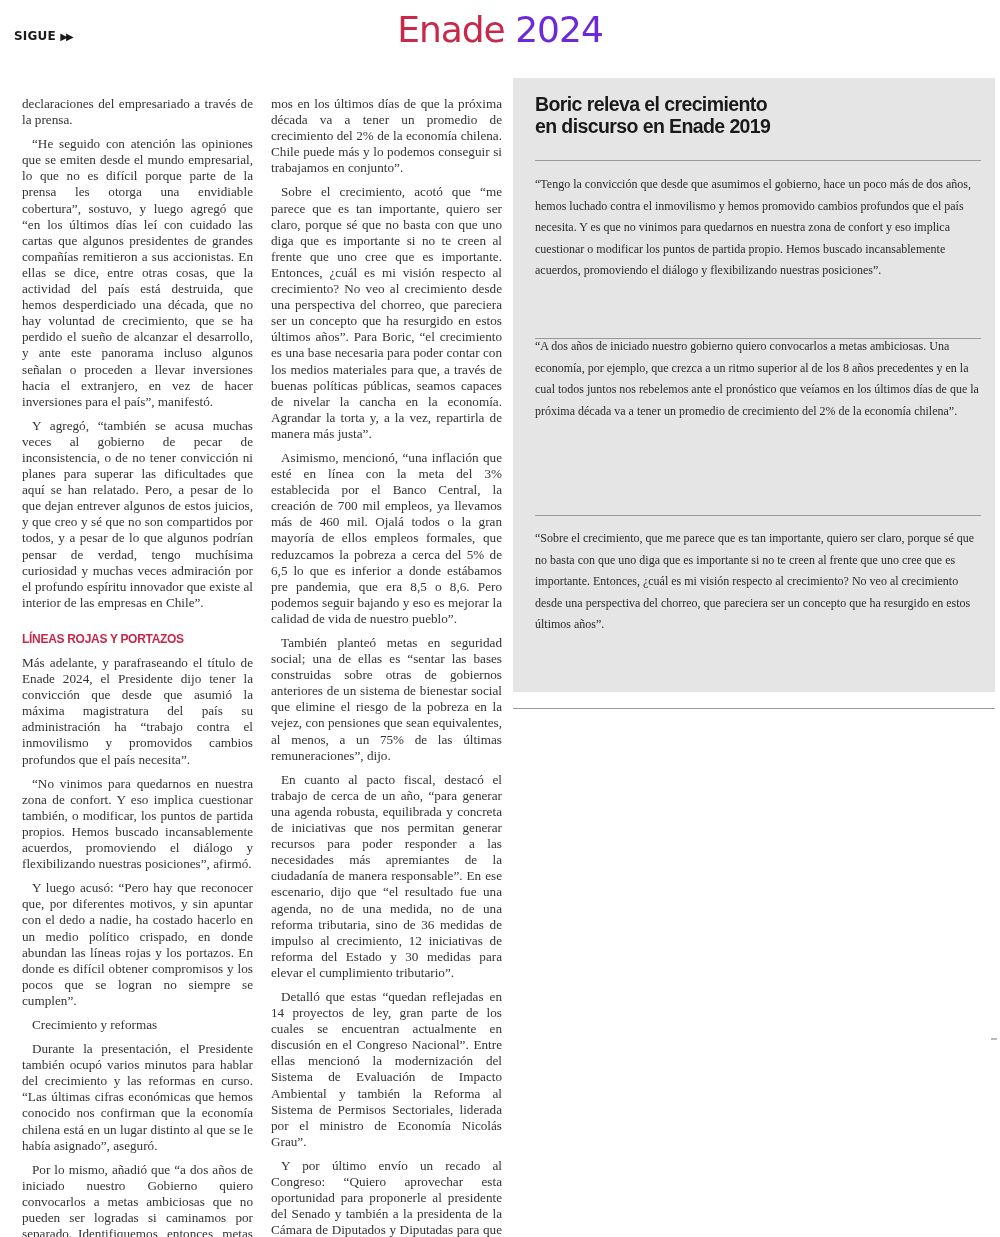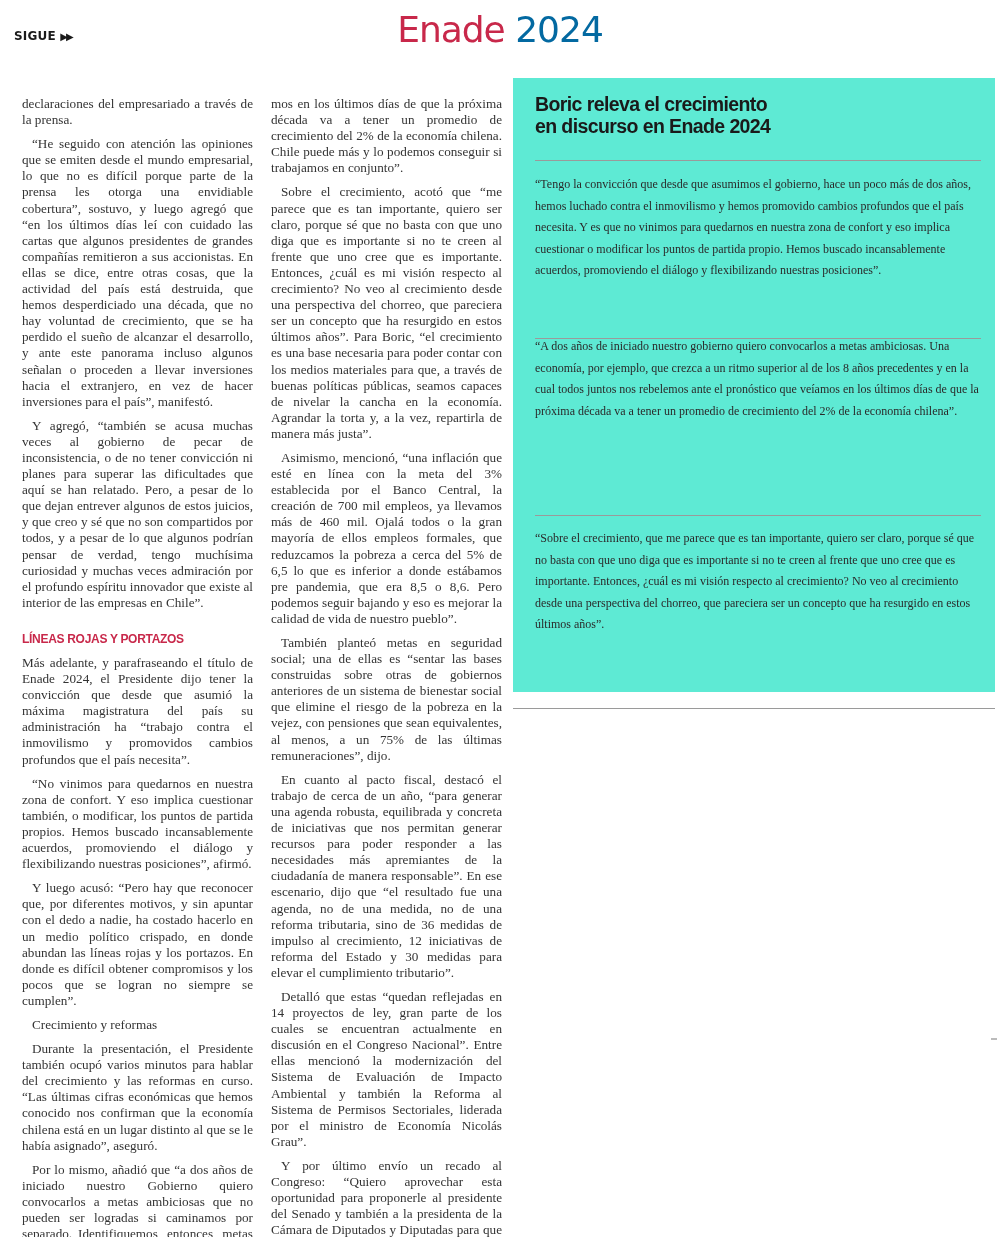--- a/index.html
+++ b/index.html
@@ -1,29 +1,29 @@
 <!DOCTYPE html>
 <html><head>
 <meta charset="utf-8">
 <style>
   html, body { margin:0; padding:0; background:#ffffff; }
   body { width:1000px; height:1237px; position:relative; overflow:hidden; color:#2a2a2a; }
   .masthead { position:absolute; left:0; top:8px; width:1000px; text-align:center; font-family:"DejaVu Sans", sans-serif; font-size:36px; letter-spacing:-1px; line-height:44px; }
   .masthead .red { color:#c8284a; }
-  .masthead .dark { color:#0369a1; }
+  .masthead .dark { color:#6d28d9; }
   .sigue { position:absolute; left:14px; top:29px; font-family:"DejaVu Sans", sans-serif; font-weight:bold; font-size:12px; color:#1a1a1a; letter-spacing:0.2px; }
   .col { position:absolute; top:88px; width:247px; font-family:"Liberation Serif", serif; font-size:13.2px; line-height:16.1px; text-align:justify; color:#333; hyphens:manual; }
   .col1 { left:14px; }
   .col2 { left:263px; }
   .col p { margin:8px; text-indent:0; }
   .col p.ind { text-indent:10px; }
   .subhead { font-family:"Liberation Sans", sans-serif; font-weight:bold; font-size:12px; color:#c8284a; margin-top:20px !important; letter-spacing:-0.3px; }
   .endmark { display:inline-block; width:9px; height:9px; border-radius:50%; background:#111; vertical-align:-1px; margin-left:2px; position:relative; }
   .endmark::after { content:""; position:absolute; left:3px; top:2px; width:3px; height:3px; border-radius:50%; background:#fff; }
-  .sidebar { position:absolute; left:513px; top:78px; width:482px; height:614px; background:#5eead4; }
+  .sidebar { position:absolute; left:513px; top:78px; width:482px; height:614px; background:#e5e5e5; }
   .sb-title { position:absolute; left:22px; top:15px; width:420px; font-family:"Liberation Sans", sans-serif; font-weight:bold; font-size:19.5px; line-height:22px; color:#1a1a1a; letter-spacing:-0.6px; }
   .sb-rule { position:absolute; left:22px; width:446px; height:1px; background:#9a9a9a; }
   .quote { position:absolute; left:22px; width:452px; font-family:"Liberation Serif", serif; font-size:12px; line-height:21.5px; color:#2a2a2a; }
   .bottom-rule { position:absolute; left:513px; top:708px; width:482px; height:1px; background:#9a9a9a; }
   .tiny-mark { position:absolute; left:991px; top:1038px; width:6px; height:2px; background:#bbb; }
 </style>
 </head>
 <body>
 
 <div class="masthead">
@@ -55,21 +55,21 @@
   <p class="ind">Asimismo, mencionó, “una inflación que esté en línea con la meta del 3% establecida por el Banco Central, la creación de 700 mil empleos, ya llevamos más de 460 mil. Ojalá todos o la gran mayoría de ellos empleos formales, que reduzcamos la pobreza a cerca del 5% de 6,5 lo que es inferior a donde estábamos pre pandemia, que era 8,5 o 8,6. Pero podemos seguir bajando y eso es mejorar la calidad de vida de nuestro pueblo”.</p>
   <p class="ind">También planteó metas en seguridad social; una de ellas es “sentar las bases construidas sobre otras de gobiernos anteriores de un sistema de bienestar social que elimine el riesgo de la pobreza en la vejez, con pensiones que sean equivalentes, al menos, a un 75% de las últimas remuneraciones”, dijo.</p>
   <p class="ind">En cuanto al pacto fiscal, destacó el trabajo de cerca de un año, “para generar una agenda robusta, equilibrada y concreta de iniciativas que nos permitan generar recursos para poder responder a las necesidades más apremiantes de la ciudadanía de manera responsable”. En ese escenario, dijo que “el resultado fue una agenda, no de una medida, no de una reforma tributaria, sino de 36 medidas de impulso al crecimiento, 12 iniciativas de reforma del Estado y 30 medidas para elevar el cumplimiento tributario”.</p>
   <p class="ind">Detalló que estas “quedan reflejadas en 14 proyectos de ley, gran parte de los cuales se encuentran actualmente en discusión en el Congreso Nacional”. Entre ellas mencionó la modernización del Sistema de Evaluación de Impacto Ambiental y también la Reforma al Sistema de Permisos Sectoriales, liderada por el ministro de Economía Nicolás Grau”.</p>
   <p class="ind"><span>Y por último envío un recado al Congreso: “Quiero aprovechar esta oportunidad para proponerle al presidente del Senado y también a la presidenta de la Cámara de Diputados y Diputadas para que concordemos un mecanismo, tal como lo hicimos en materia de seguridad, para acelerar la tramitación de estos proyectos de modo que todos se encuentren aprobados antes de la próxima discusión presupuestaria. No me cabe ninguna duda que aquello daría certezas y nos permitiría despegar”.</span><span class="endmark"></span></p>
 </div>
 
 <div class="sidebar">
   <div class="sb-title">
     <div>Boric releva el crecimiento</div>
-    <div>en discurso en Enade 2024</div>
+    <div>en discurso en Enade 2019</div>
   </div>
   <div class="sb-rule" style="top:82px;"></div>
   <div class="quote" style="top:96px;">“Tengo la convicción que desde que asumimos el gobierno, hace un poco más de dos años, hemos luchado contra el inmovilismo y hemos promovido cambios profundos que el país necesita. Y es que no vinimos para quedarnos en nuestra zona de confort y eso implica cuestionar o modificar los puntos de partida propio. Hemos buscado incansablemente acuerdos, promoviendo el diálogo y flexibilizando nuestras posiciones”.</div>
   <div class="sb-rule" style="top:260px;"></div>
   <div class="quote" style="top:258px;">“A dos años de iniciado nuestro gobierno quiero convocarlos a metas ambiciosas. Una economía, por ejemplo, que crezca a un ritmo superior al de los 8 años precedentes y en la cual todos juntos nos rebelemos ante el pronóstico que veíamos en los últimos días de que la próxima década va a tener un promedio de crecimiento del 2% de la economía chilena”.</div>
   <div class="sb-rule" style="top:437px;"></div>
   <div class="quote" style="top:450px;">“Sobre el crecimiento, que me parece que es tan importante, quiero ser claro, porque sé que no basta con que uno diga que es importante si no te creen al frente que uno cree que es importante. Entonces, ¿cuál es mi visión respecto al crecimiento? No veo al crecimiento desde una perspectiva del chorreo, que pareciera ser un concepto que ha resurgido en estos últimos años”.</div>
 </div>
 <div class="bottom-rule"></div>
 <div class="tiny-mark"></div>

